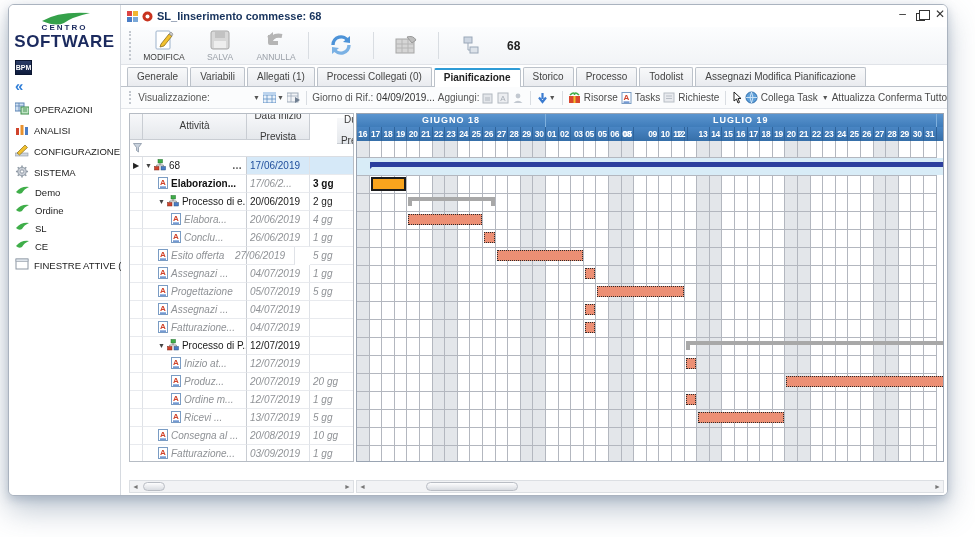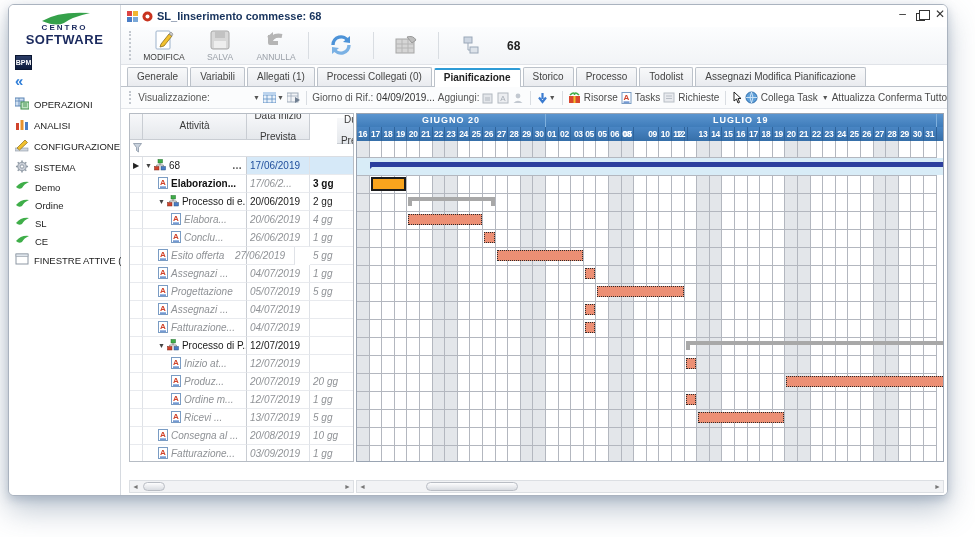--- a/index.html
+++ b/index.html
@@ -7,21 +7,21 @@
 
   .window { position:absolute; left:8px; top:4px; width:940px; height:492px;
     background:#fff; border:1px solid #aab3bf; border-radius:6px;
     box-shadow:0 14px 30px rgba(110,130,155,.45), 0 4px 10px rgba(110,130,155,.35); overflow:hidden; }
 
   
   .sidebar { position:absolute; left:0; top:0; width:112px; height:100%; background:#fff; border-right:1px solid #d6dae0; padding:6px 4px; }
   .brand { text-align:center; margin-bottom:8px; position:relative; }
   .brand .swoosh { display:block; margin:0 auto -4px auto; }
   .brand-top { display:block; font-size:8px; letter-spacing:2px; color:#1b2a5e; font-weight:bold; }
-  .brand-bottom { display:block; font-size:13px; letter-spacing:.5px; color:#1b2a5e; font-weight:bold; }
+  .brand-bottom { display:block; font-size:17px; letter-spacing:.5px; color:#1b2a5e; font-weight:bold; }
   .bpm-badge { width:17px; height:15px; background:linear-gradient(#2b3c66,#0e1c3d); color:#fff; font-size:7px; font-weight:bold; display:flex; align-items:center; justify-content:center; border:1px solid #0a1530; margin:2px 0 4px 2px; }
   .collapse { color:#2f7ed8; font-size:15px; font-weight:bold; margin:0 0 6px 2px; line-height:14px; cursor:pointer; }
   .nav-item { display:flex; align-items:center; gap:5px; padding:3px 2px; font-size:9.5px; color:#222; white-space:nowrap; cursor:pointer; }
   .nav-item svg { flex:0 0 auto; }
 
   
   .main { position:absolute; left:112px; top:0; right:0; bottom:0; background:#fff; }
 
   .titlebar { position:absolute; left:0; top:0; right:0; height:22px; display:flex; align-items:center; padding-left:6px; gap:4px; }
   .titlebar .title { font-size:11px; font-weight:bold; color:#16325c; }
@@ -679,21 +679,21 @@
             <div class="c" style="left: 117px; width: 63px;">
               <span class="txt-child">03/09/2019</span>
             </div>
             <div class="c" style="left: 180px; width: 45px; border-right: none;">
               <span class="txt-child">1 gg</span>
             </div>
           </div>
         </div>
       <div class="gantt" id="gantt">
           <div class="g-monthband">
-            <div class="g-month" style="left: 0px; width: 189px;">GIUGNO  20</div>
+            <div class="g-month" style="left: 0px; width: 189px;">GIUGNO  18</div>
             <div class="g-month" style="left: 189px; width: 390.6px;">LUGLIO  19</div>
           </div>
           <div class="g-dayband">
             <div class="g-day" style="left: 0px; width: 12.6px;">16</div>
             <div class="g-day" style="left: 12.6px; width: 12.6px;">17</div>
             <div class="g-day" style="left: 25.2px; width: 12.6px;">18</div>
             <div class="g-day" style="left: 37.8px; width: 12.6px;">19</div>
             <div class="g-day" style="left: 50.4px; width: 12.6px;">20</div>
             <div class="g-day" style="left: 63px; width: 12.6px;">21</div>
             <div class="g-day" style="left: 75.6px; width: 12.6px;">22</div>

